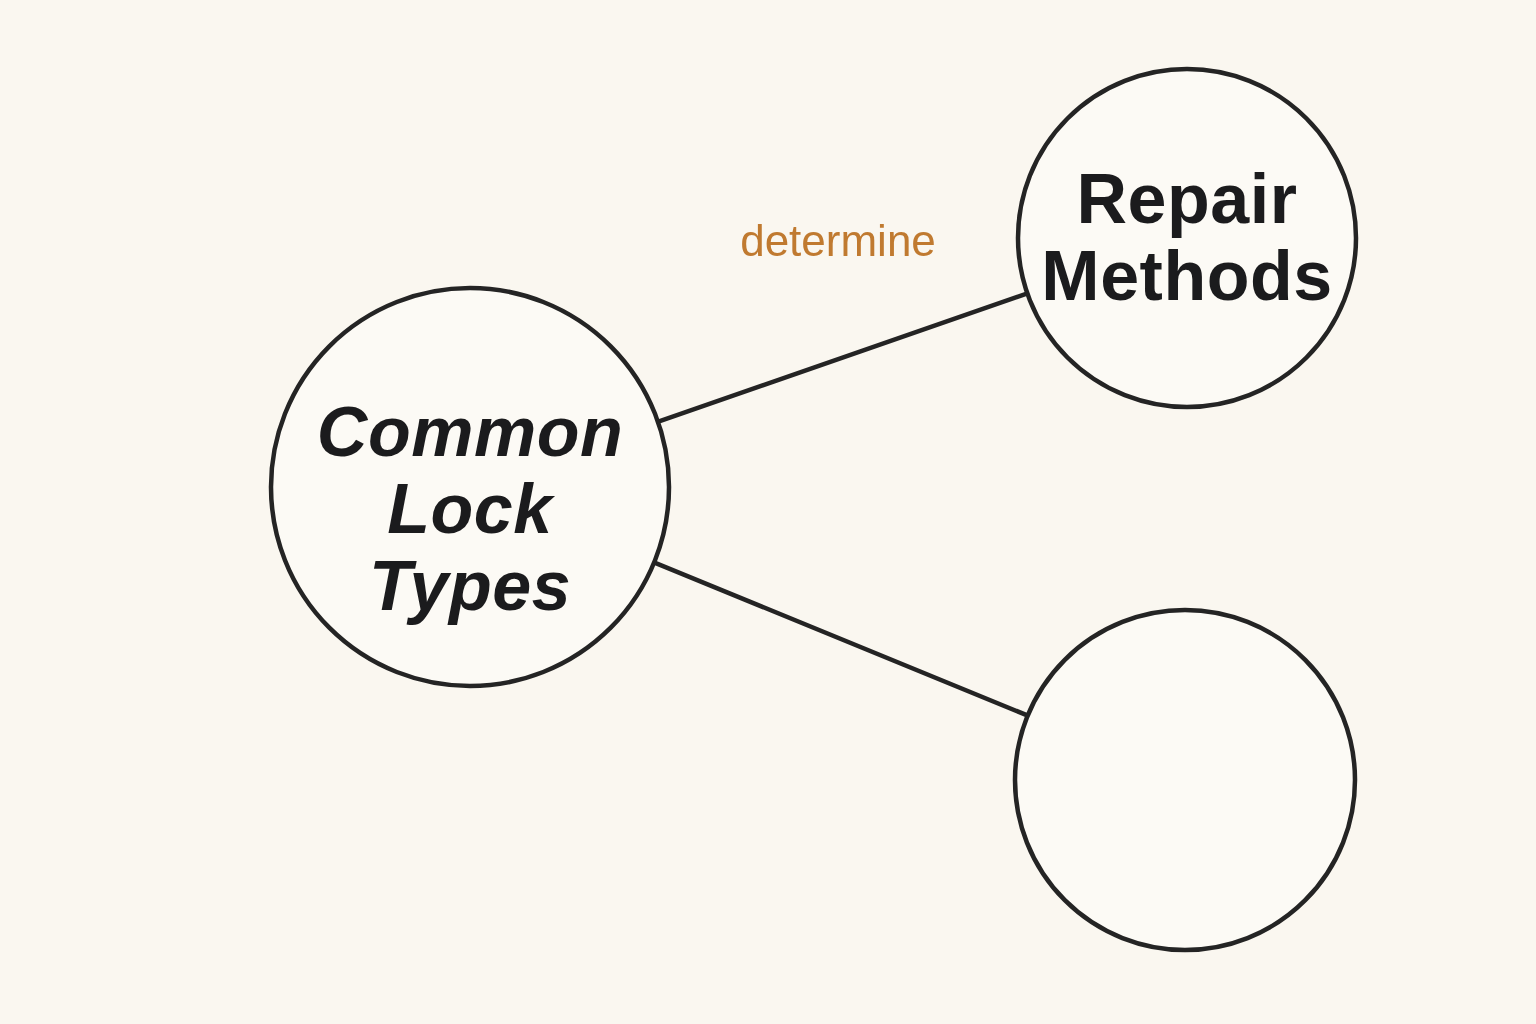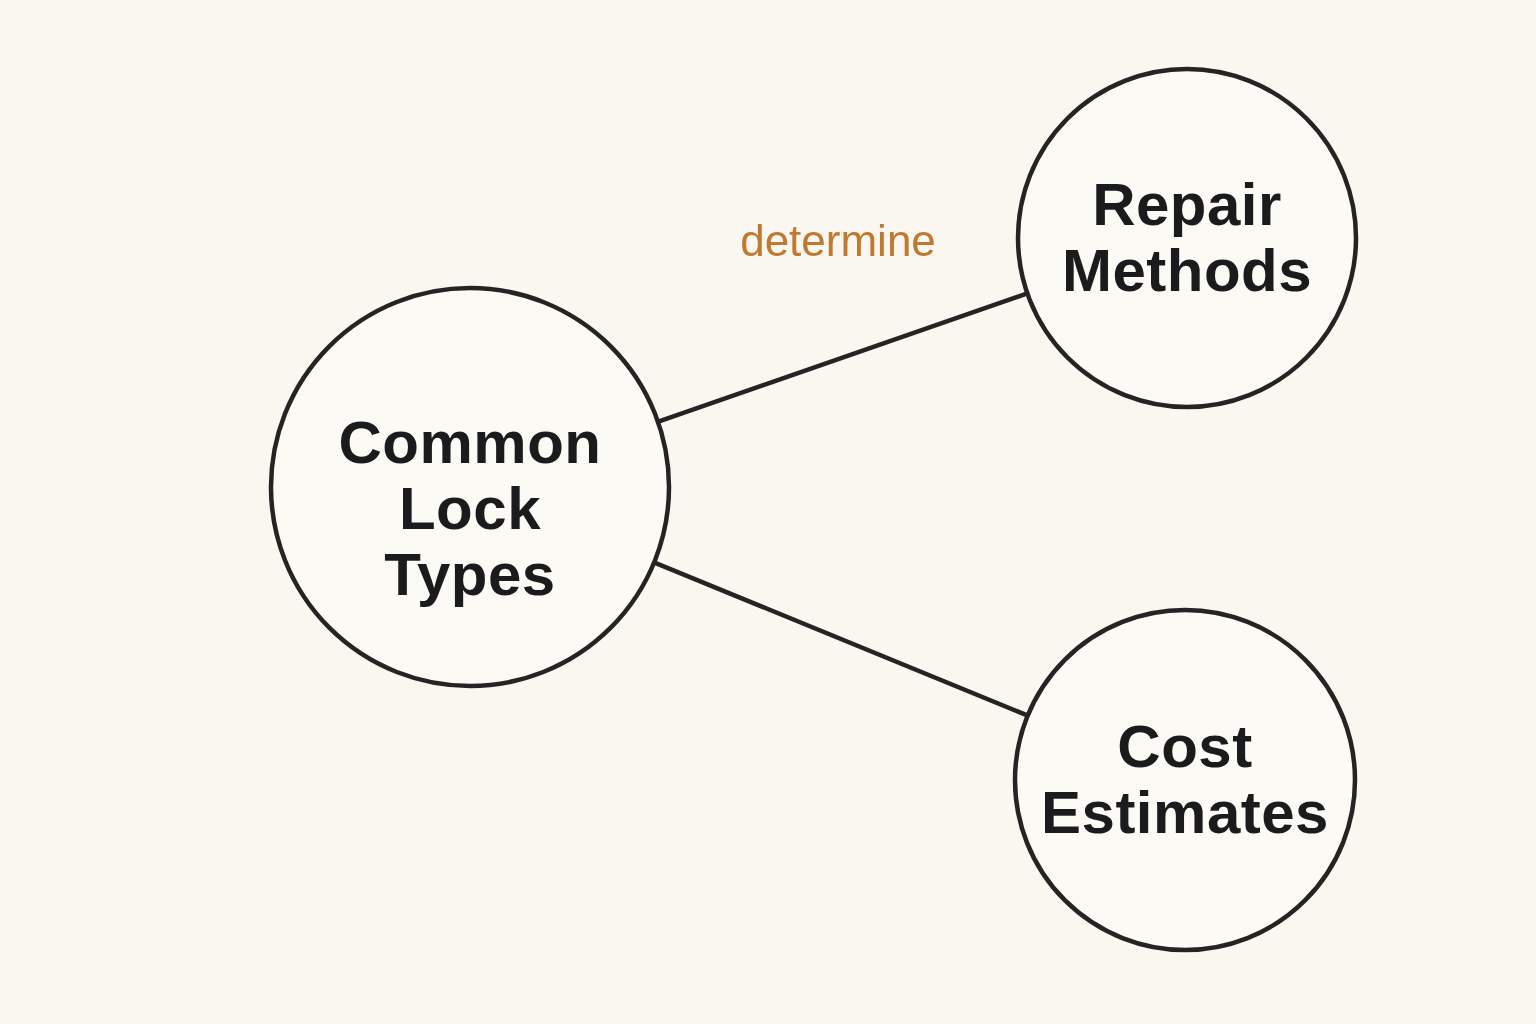--- a/index.html
+++ b/index.html
@@ -40,21 +40,21 @@
     stroke-width: 4.5;
   }
   .node-label {
     position: absolute;
     display: flex;
     align-items: center;
     justify-content: center;
     text-align: center;
     white-space: pre-line;
     font-weight: 700;
-    font-size: 60px;
+    font-size: 70px;
     line-height: 1.1;
     letter-spacing: 0.5px;
     color: var(--node-text);
     pointer-events: none;
   }
   .edge-label {
     position: absolute;
     transform: translate(-50%, -50%);
     font-weight: 400;
     font-size: 44px;
@@ -68,22 +68,20 @@
 
 <div class="stage">
   <svg viewBox="0 0 1536 1024">
     <line class="edge-line" x1="470" y1="487" x2="1187" y2="238"></line>
     <line class="edge-line" x1="470" y1="487" x2="1185" y2="780"></line>
     <circle class="node-circle" cx="470" cy="487" r="199"></circle>
     <circle class="node-circle" cx="1187" cy="238" r="169"></circle>
     <circle class="node-circle" cx="1185" cy="780" r="170"></circle>
   </svg>
 
-  <div class="node-label" style="left: 271px; top: 310px; width: 398px; height: 398px;">Common
+  <div class="node-label" style="left: 271px; top: 310px; width: 398px; height: 398px; font-style: italic;">Common
 Lock
 Types</div>
   <div class="node-label" style="left: 1018px; top: 69px; width: 338px; height: 338px;">Repair
 Methods</div>
-  <div class="node-label" style="left: 1015px; top: 610px; width: 340px; height: 340px;">Cost
-Estimates</div>
 
   <div class="edge-label" style="left: 838px; top: 241px;">determine</div>
 </div>
 
 </body></html>

